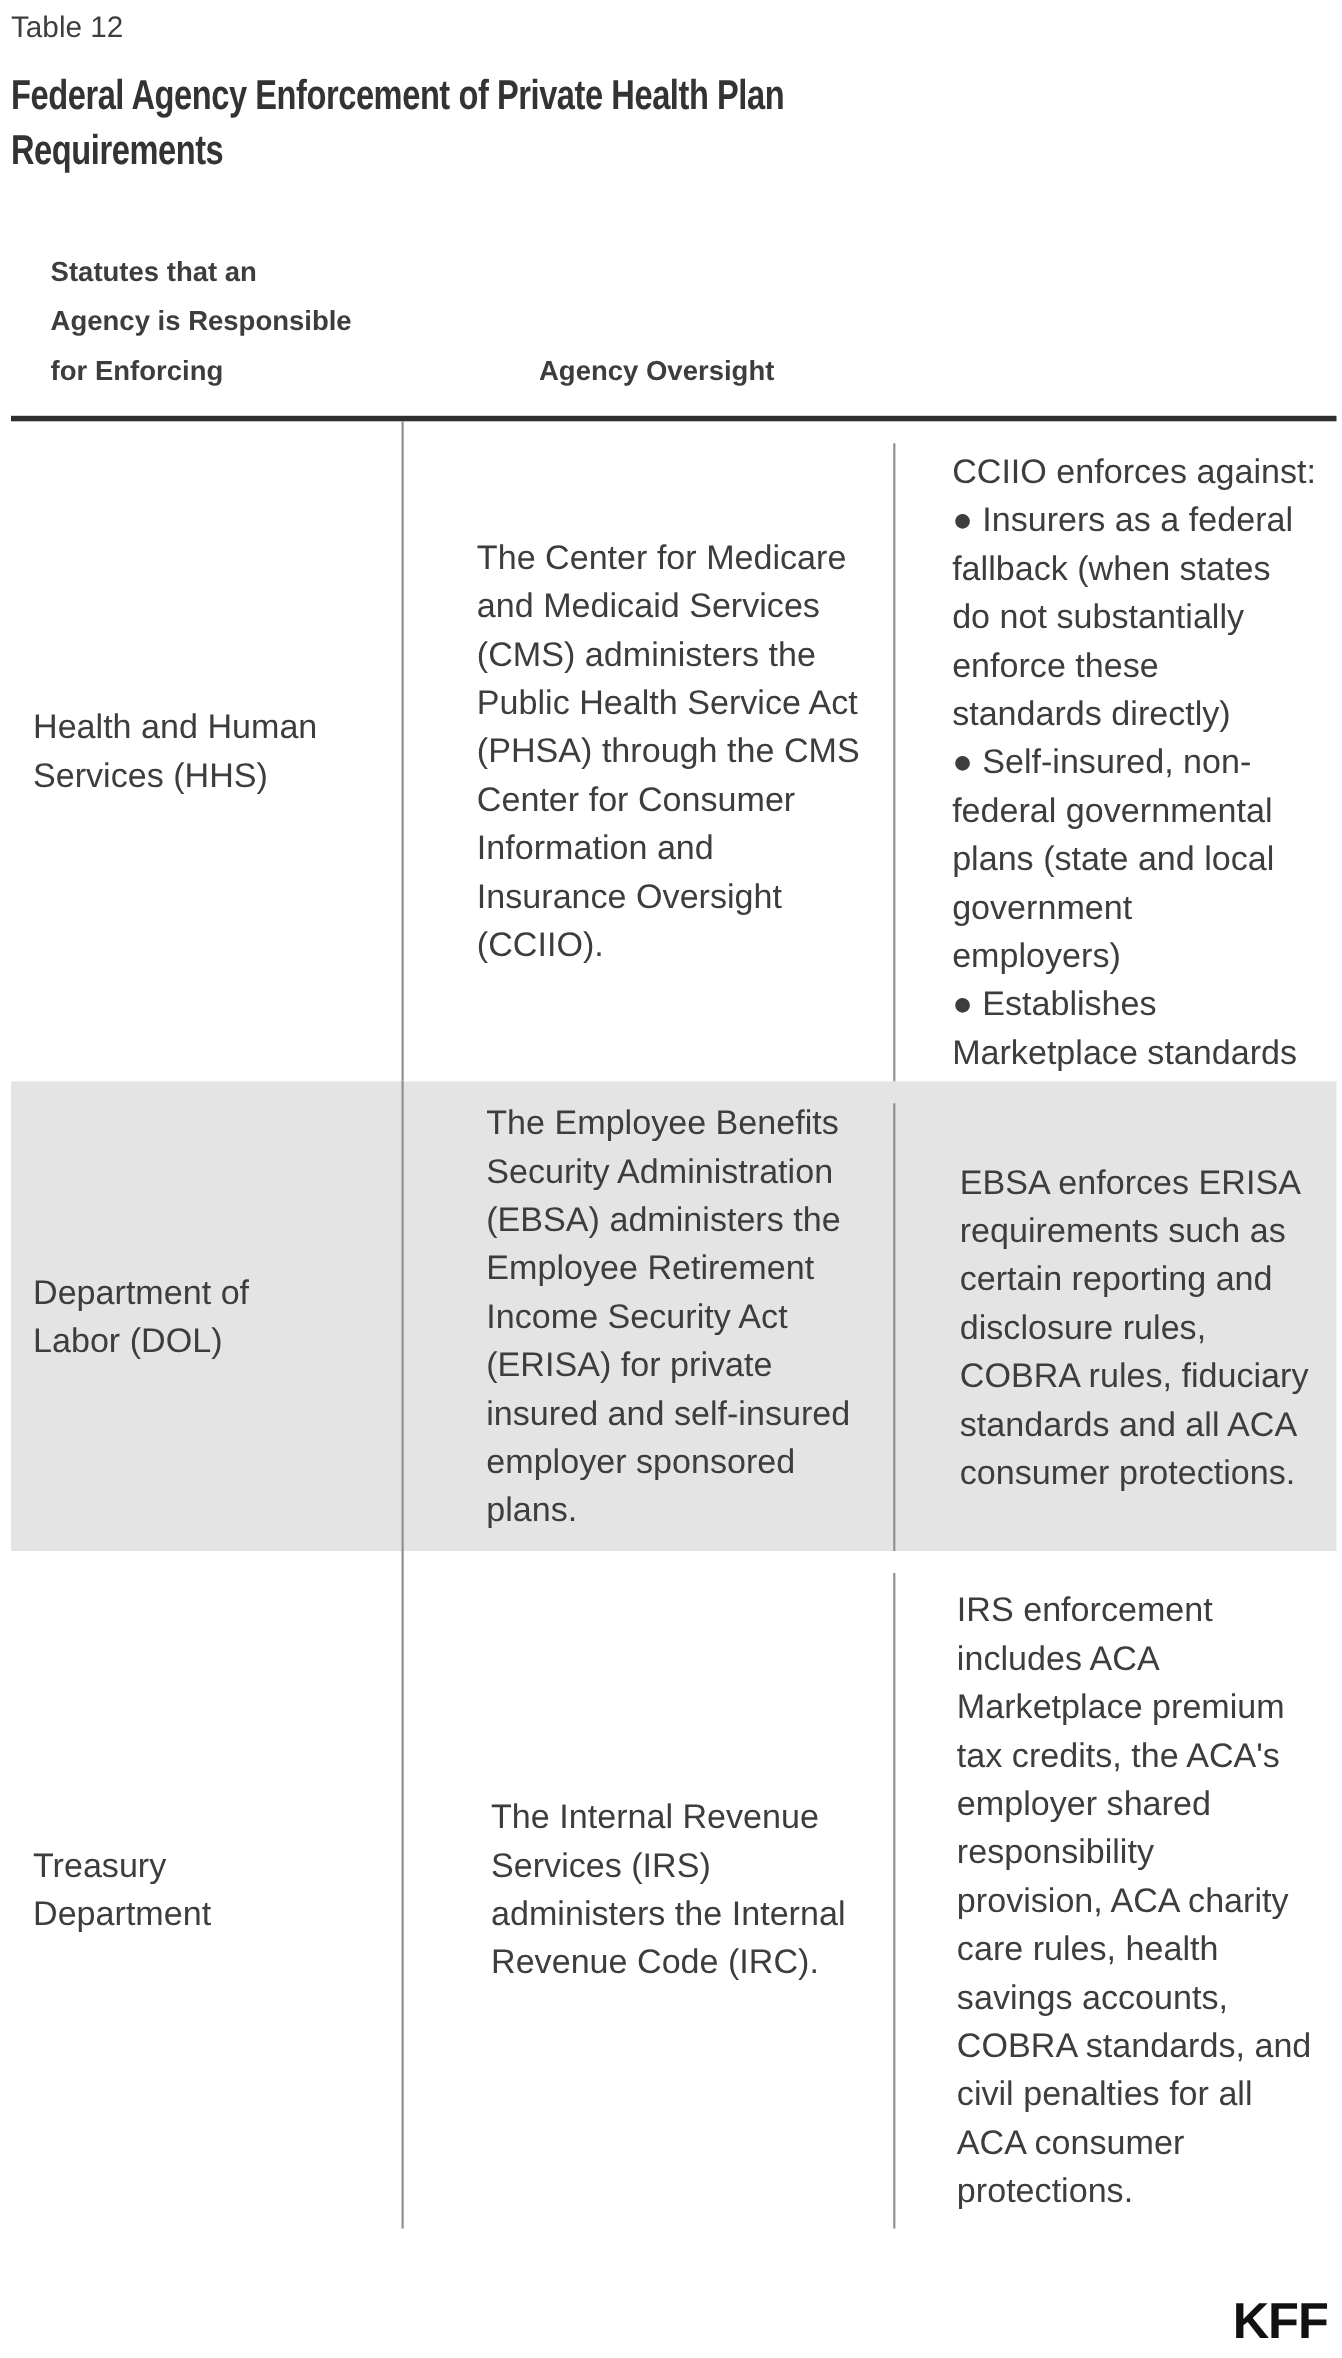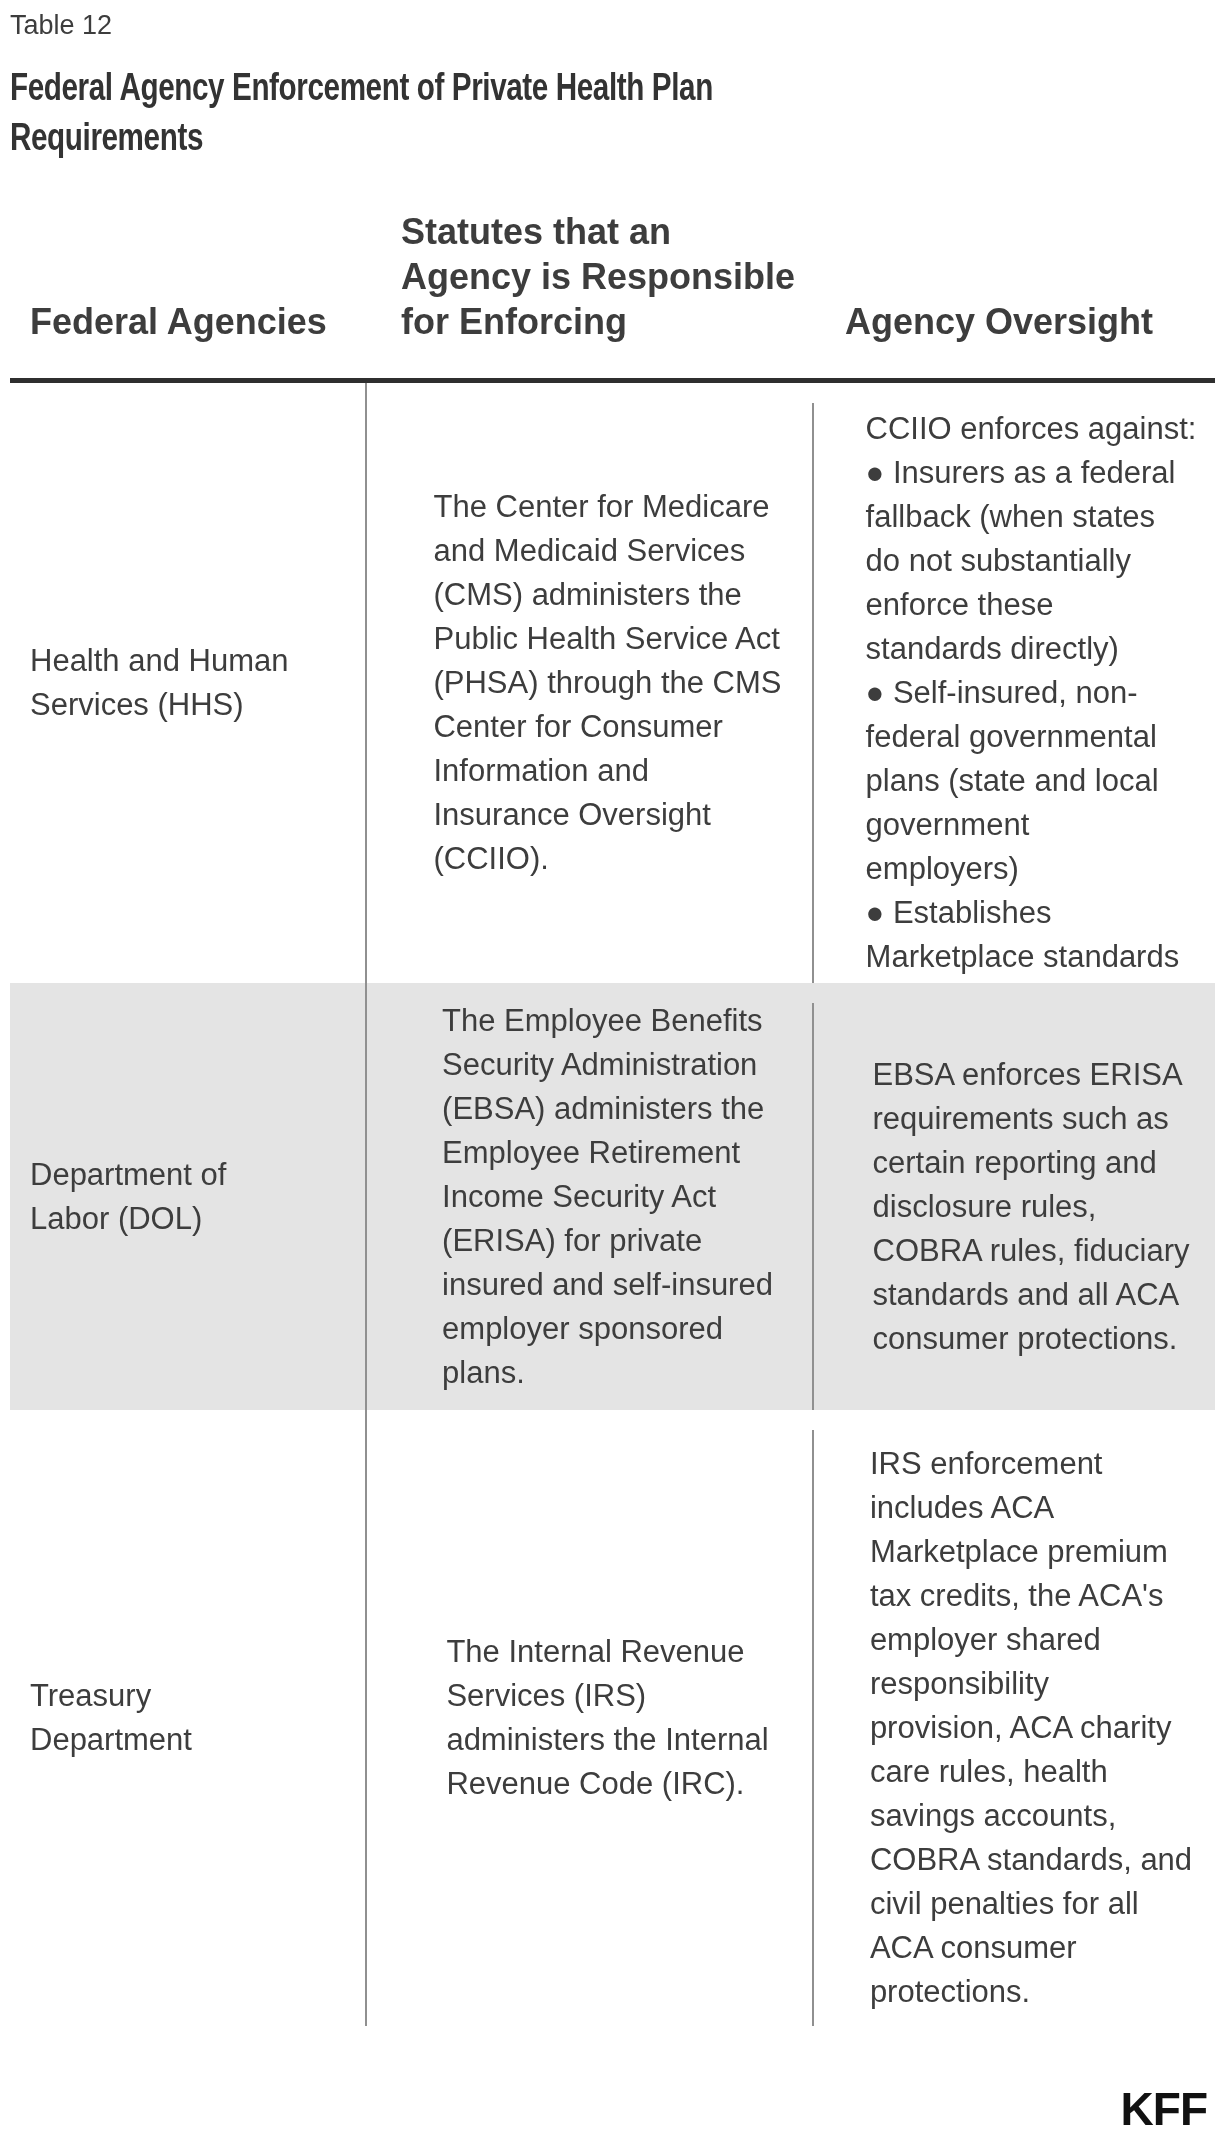--- a/index.html
+++ b/index.html
@@ -40,23 +40,23 @@
   .hrow {
     display: flex;
     height: 215px;
     align-items: flex-end;
     border-bottom: 5px solid #2f2f2f;
     box-sizing: border-box;
   }
   .hcell {
     box-sizing: border-box;
     font-weight: bold;
-    font-size: 36px;
+    font-size: 25px;
     line-height: 45px;
-    padding-bottom: 34px;
+    padding-bottom: 18px;
     white-space: pre-line;
     color: #3d3d3d;
   }
   .brow {
     display: flex;
     align-items: stretch;
   }
   .brow.gray { background: #e4e4e4; }
   .cell {
     box-sizing: border-box;
@@ -87,21 +87,20 @@
 <body>
 
 <div class="table-label">Table 12</div>
 
 <h1 class="page-title lines">Federal Agency Enforcement of Private Health Plan
 Requirements</h1>
 
 <div class="tbl">
 
   <div class="hrow">
-    <div class="hcell c1">Federal Agencies</div>
     <div class="hcell c2 lines">Statutes that an
 Agency is Responsible
 for Enforcing</div>
     <div class="hcell c3">Agency Oversight</div>
   </div>
 
   <div class="brow r1">
     <div class="cell c1">
       <div class="lines">Health and Human
 Services (HHS)</div>

